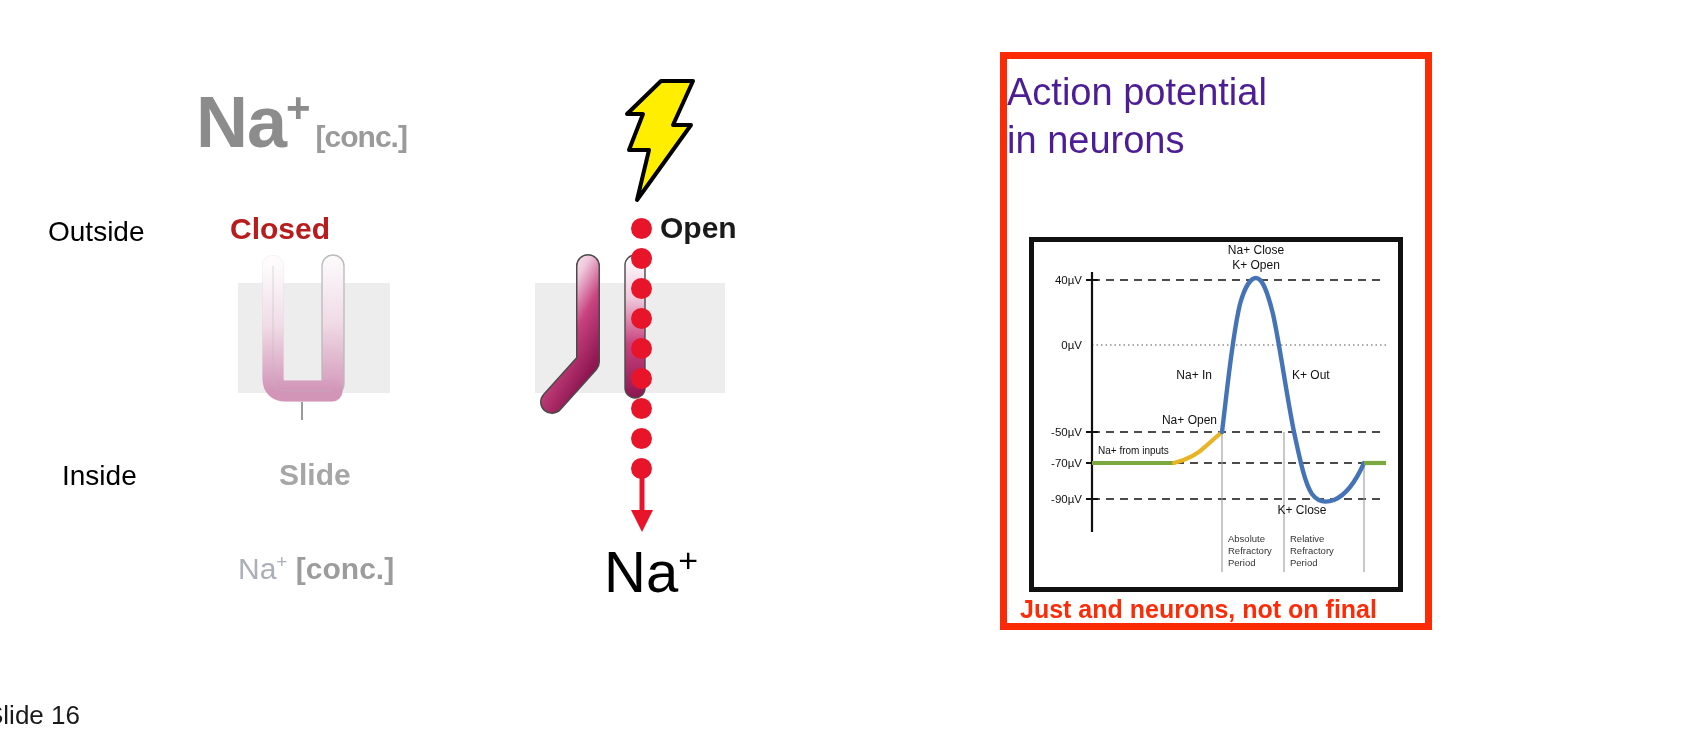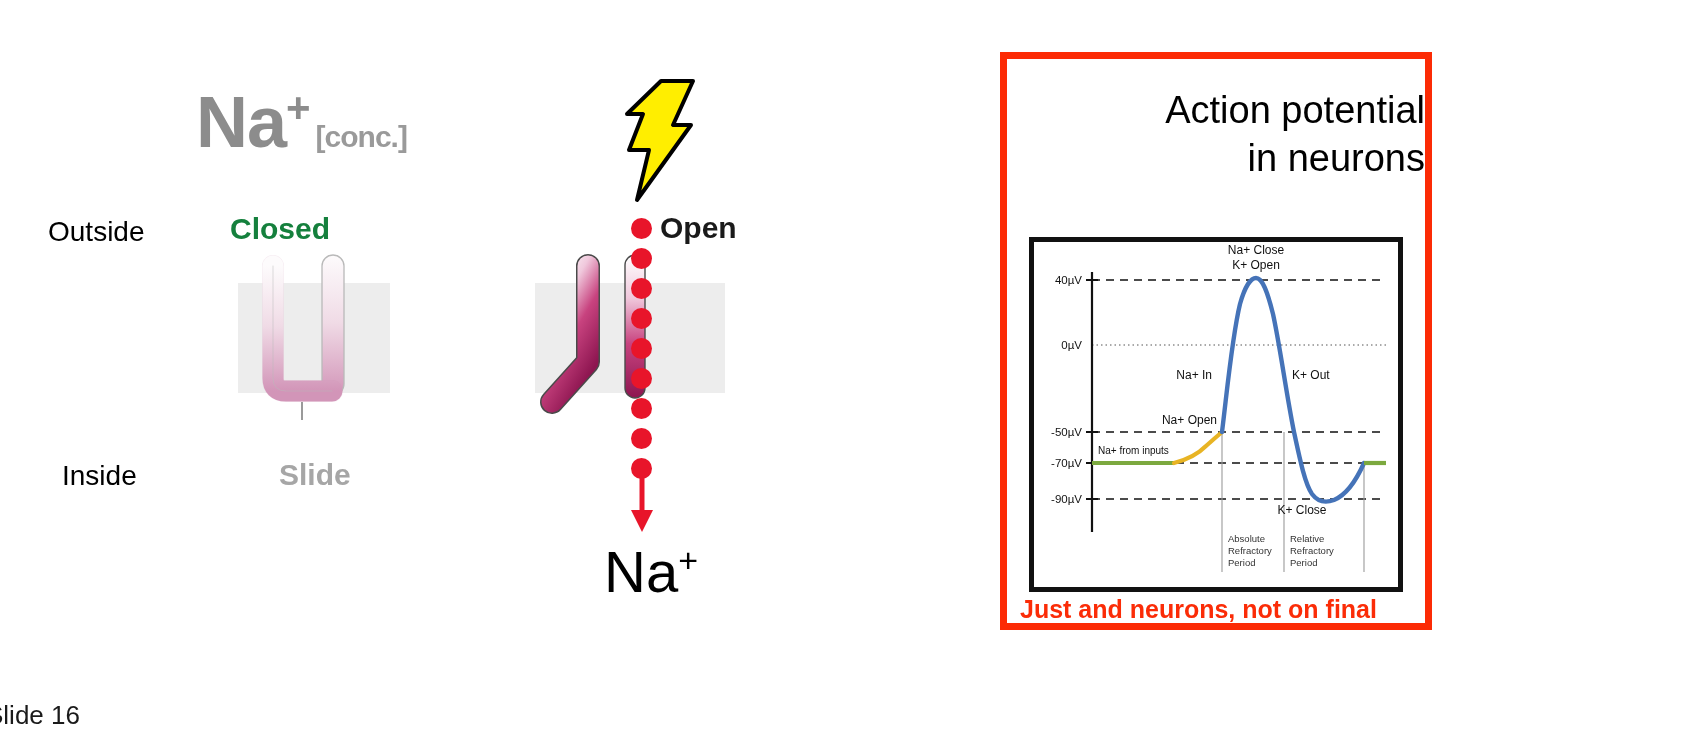--- a/index.html
+++ b/index.html
@@ -41,21 +41,21 @@
     left: 62px; top: 460px;
     font-size: 28px; color: #000;
   }
 
   .membrane-band {
     background: #ededed;
   }
 
   .closed-title {
     left: 230px; top: 212px;
-    font-size: 30px; font-weight: bold; color: #15803d;
+    font-size: 30px; font-weight: bold; color: #b91c1c;
   }
 
   .gate-label {
     left: 279px; top: 458px;
     font-size: 30px; font-weight: bold; color: #a6a6a6;
   }
 
   .na-bottom-left {
     left: 238px; top: 552px;
     font-size: 30px; color: #aab0b8;
@@ -97,23 +97,23 @@
   #panel-right {
     left: 1000px; top: 52px;
     width: 432px; height: 578px;
     border: 7px solid #fc2b05;
     background: #ffffff;
     box-sizing: border-box;
   }
 
   .ap-title {
     position: absolute;
-    left: 0; right: 0; top: 28px;
-    text-align: right;
-    font-size: 38px; line-height: 1.25; color: #000000;
+    left: 0; right: 0; top: 10px;
+    text-align: left;
+    font-size: 38px; line-height: 1.25; color: #4c1d95;
     white-space: pre-line;
   }
 
   .chart-box {
     position: absolute;
     left: 22px; top: 178px;
     width: 374px; height: 355px;
     border: 5px solid #111111;
     background: #fff;
     box-sizing: border-box;
@@ -170,20 +170,23 @@
 
     <path d="M 33 16 L 33 128 Q 33 141 46 141 L 92 141" fill="none" stroke="#c98fb4" stroke-width="22" stroke-linecap="round" stroke-linejoin="round" opacity="0.18"></path>
     <path d="M 33 16 L 33 128 Q 33 141 46 141 L 92 141" fill="none" stroke="url(#gClosedL)" stroke-width="21" stroke-linecap="round" stroke-linejoin="round"></path>
     <path d="M 33 16 L 33 128 Q 33 141 46 141 L 92 141" fill="none" stroke="#b9b9b9" stroke-width="0.9" stroke-linecap="round" stroke-linejoin="round" opacity="0.55" style="stroke-dasharray:none" transform="translate(0,0)"></path>
 
     <line x1="62" y1="152" x2="62" y2="192" stroke="#9a9a9a" stroke-width="2"></line>
   </svg>
 
   <div class="abs gate-label">Slide</div>
 
+  <div class="abs na-bottom-left">
+    <span>Na</span><span class="plus">+</span> <span class="conc">[conc.]</span>
+  </div>
 </div>
 
 <div class="abs" id="panel-open" style="left:0; top:0; width:1000px; height:743px;">
 
   <svg class="abs" style="left:605px; top:78px;" width="90" height="125" viewBox="0 0 90 125">
     <polygon points="56,3 88,3 68,47 86,47 32,122 44,72 24,72 38,36 22,36" fill="#ffee00" stroke="#000000" stroke-width="4" stroke-linejoin="round"></polygon>
   </svg>
 
 
   <div class="abs open-title">Open</div>

